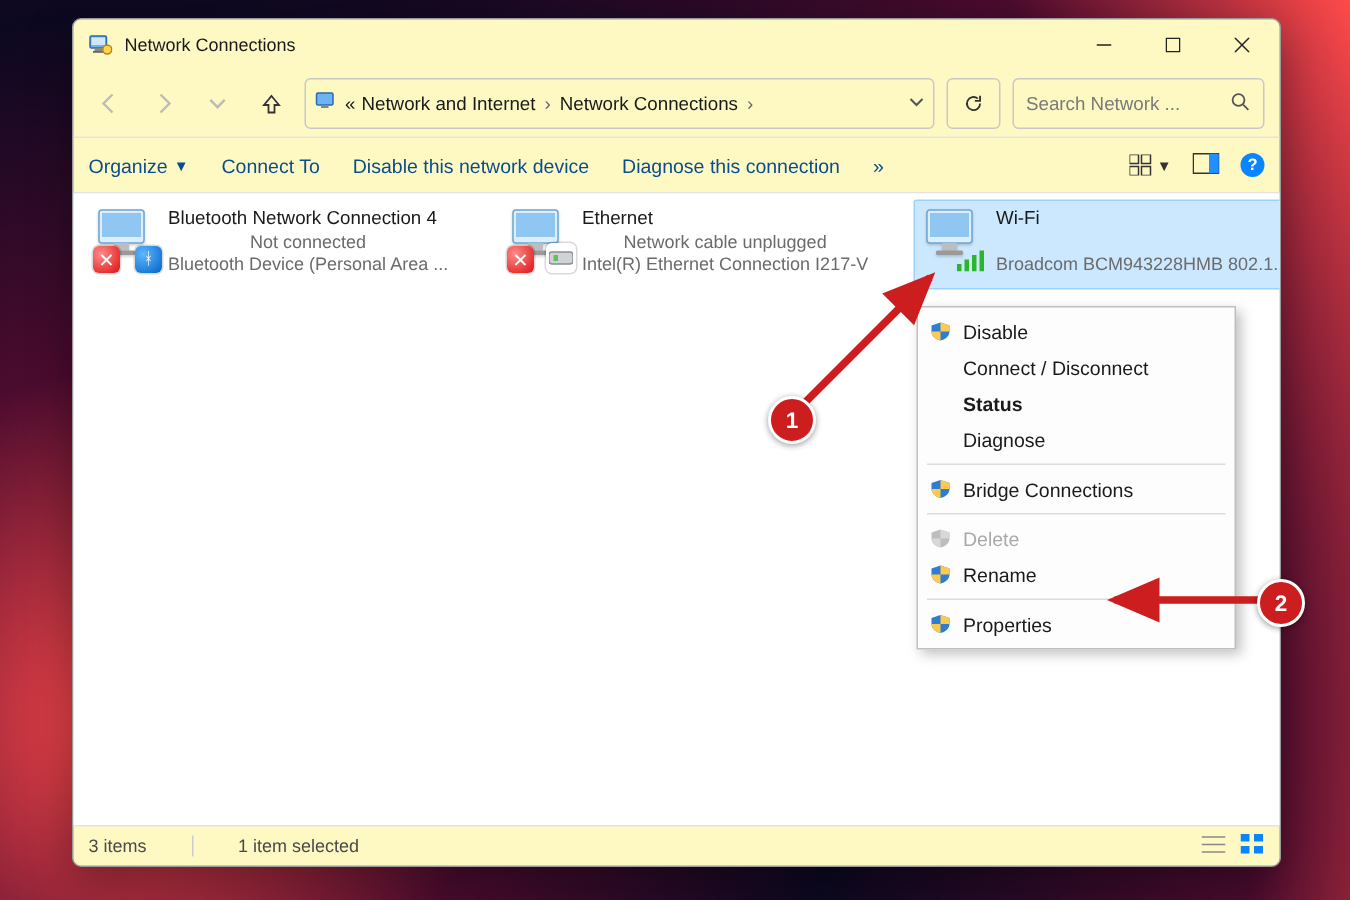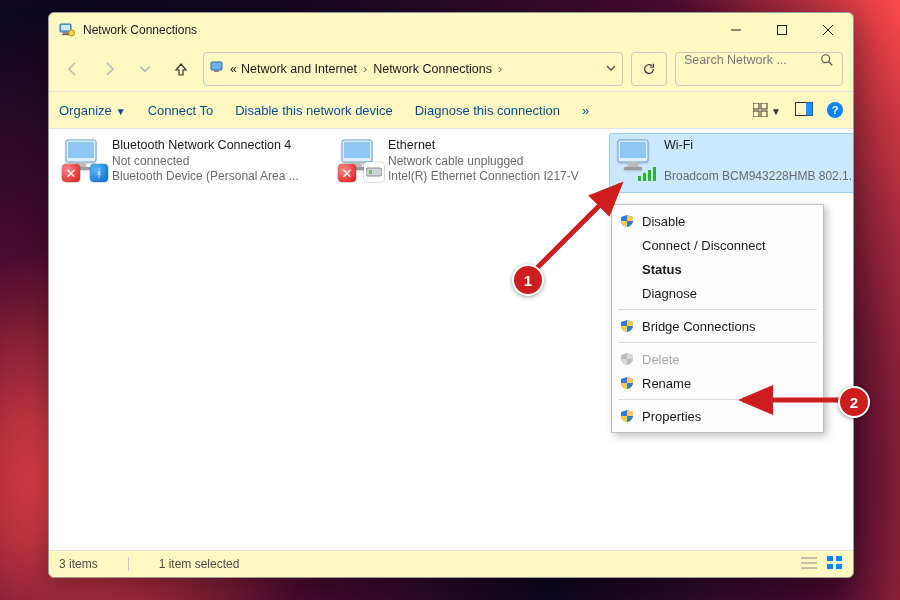--- a/index.html
+++ b/index.html
@@ -66,21 +66,21 @@
   }
   .addressbar .crumb { white-space: nowrap; }
   .addressbar .sep { color:#666; padding: 0 2px; }
   .addressbar .tail { margin-left:auto; display:flex; align-items:center; gap:10px; }
   .refreshbox {
     width: 34px; height: 32px; border:1px solid #c8c8c8; border-radius:4px;
     display:flex; align-items:center; justify-content:center;
   }
   .searchbox {
     width: 150px; height: 32px; border:1px solid #c8c8c8; border-radius:4px;
-    display:flex; align-items:flex-start; padding:0 8px; color:#7a7a7a; font-size:12.5px;
+    display:flex; align-items:center; padding:0 8px; color:#7a7a7a; font-size:12.5px;
   }
   .searchbox .sicon { margin-left:auto; color:#555; }
   .cmdbar {
     height: 36px;
     border-top: 1px solid #e3e3e3;
     border-bottom: 1px solid #e3e3e3;
     display:flex; align-items:center;
     padding: 0 10px;
     gap: 22px;
     font-size: 13px;
@@ -102,21 +102,21 @@
     border: 1px solid transparent;
     border-radius: 2px;
   }
   .adapter.selected {
     background:#cce8ff;
     border-color:#99d1ff;
   }
   .adapter .aicon { width:42px; height:42px; position:relative; flex:0 0 42px; }
   .adapter .texts { display:flex; flex-direction:column; line-height:1.25; min-width:0; }
   .adapter .t1 { font-size:12.5px; white-space:nowrap; overflow:hidden; text-overflow:ellipsis; }
-  .adapter .t2 { font-size:12px; color:#6b6b6b; white-space:nowrap; overflow:hidden; text-overflow:ellipsis; }
+  .adapter .t2 { font-size:12px; color:#6b6b6b; white-space:nowrap; overflow:hidden; text-overflow:ellipsis;text-align:center; }
   .adapter .t3 { font-size:12px; color:#6b6b6b; white-space:nowrap; overflow:hidden; text-overflow:ellipsis; }
   
   .ctxmenu {
     position:absolute;
     left: 611px; top: 204px;
     width: 211px;
     background:#fdfdfd;
     border:1px solid #bfbfbf;
     box-shadow: 3px 3px 8px rgba(0,0,0,0.25);
     padding: 4px 0;

